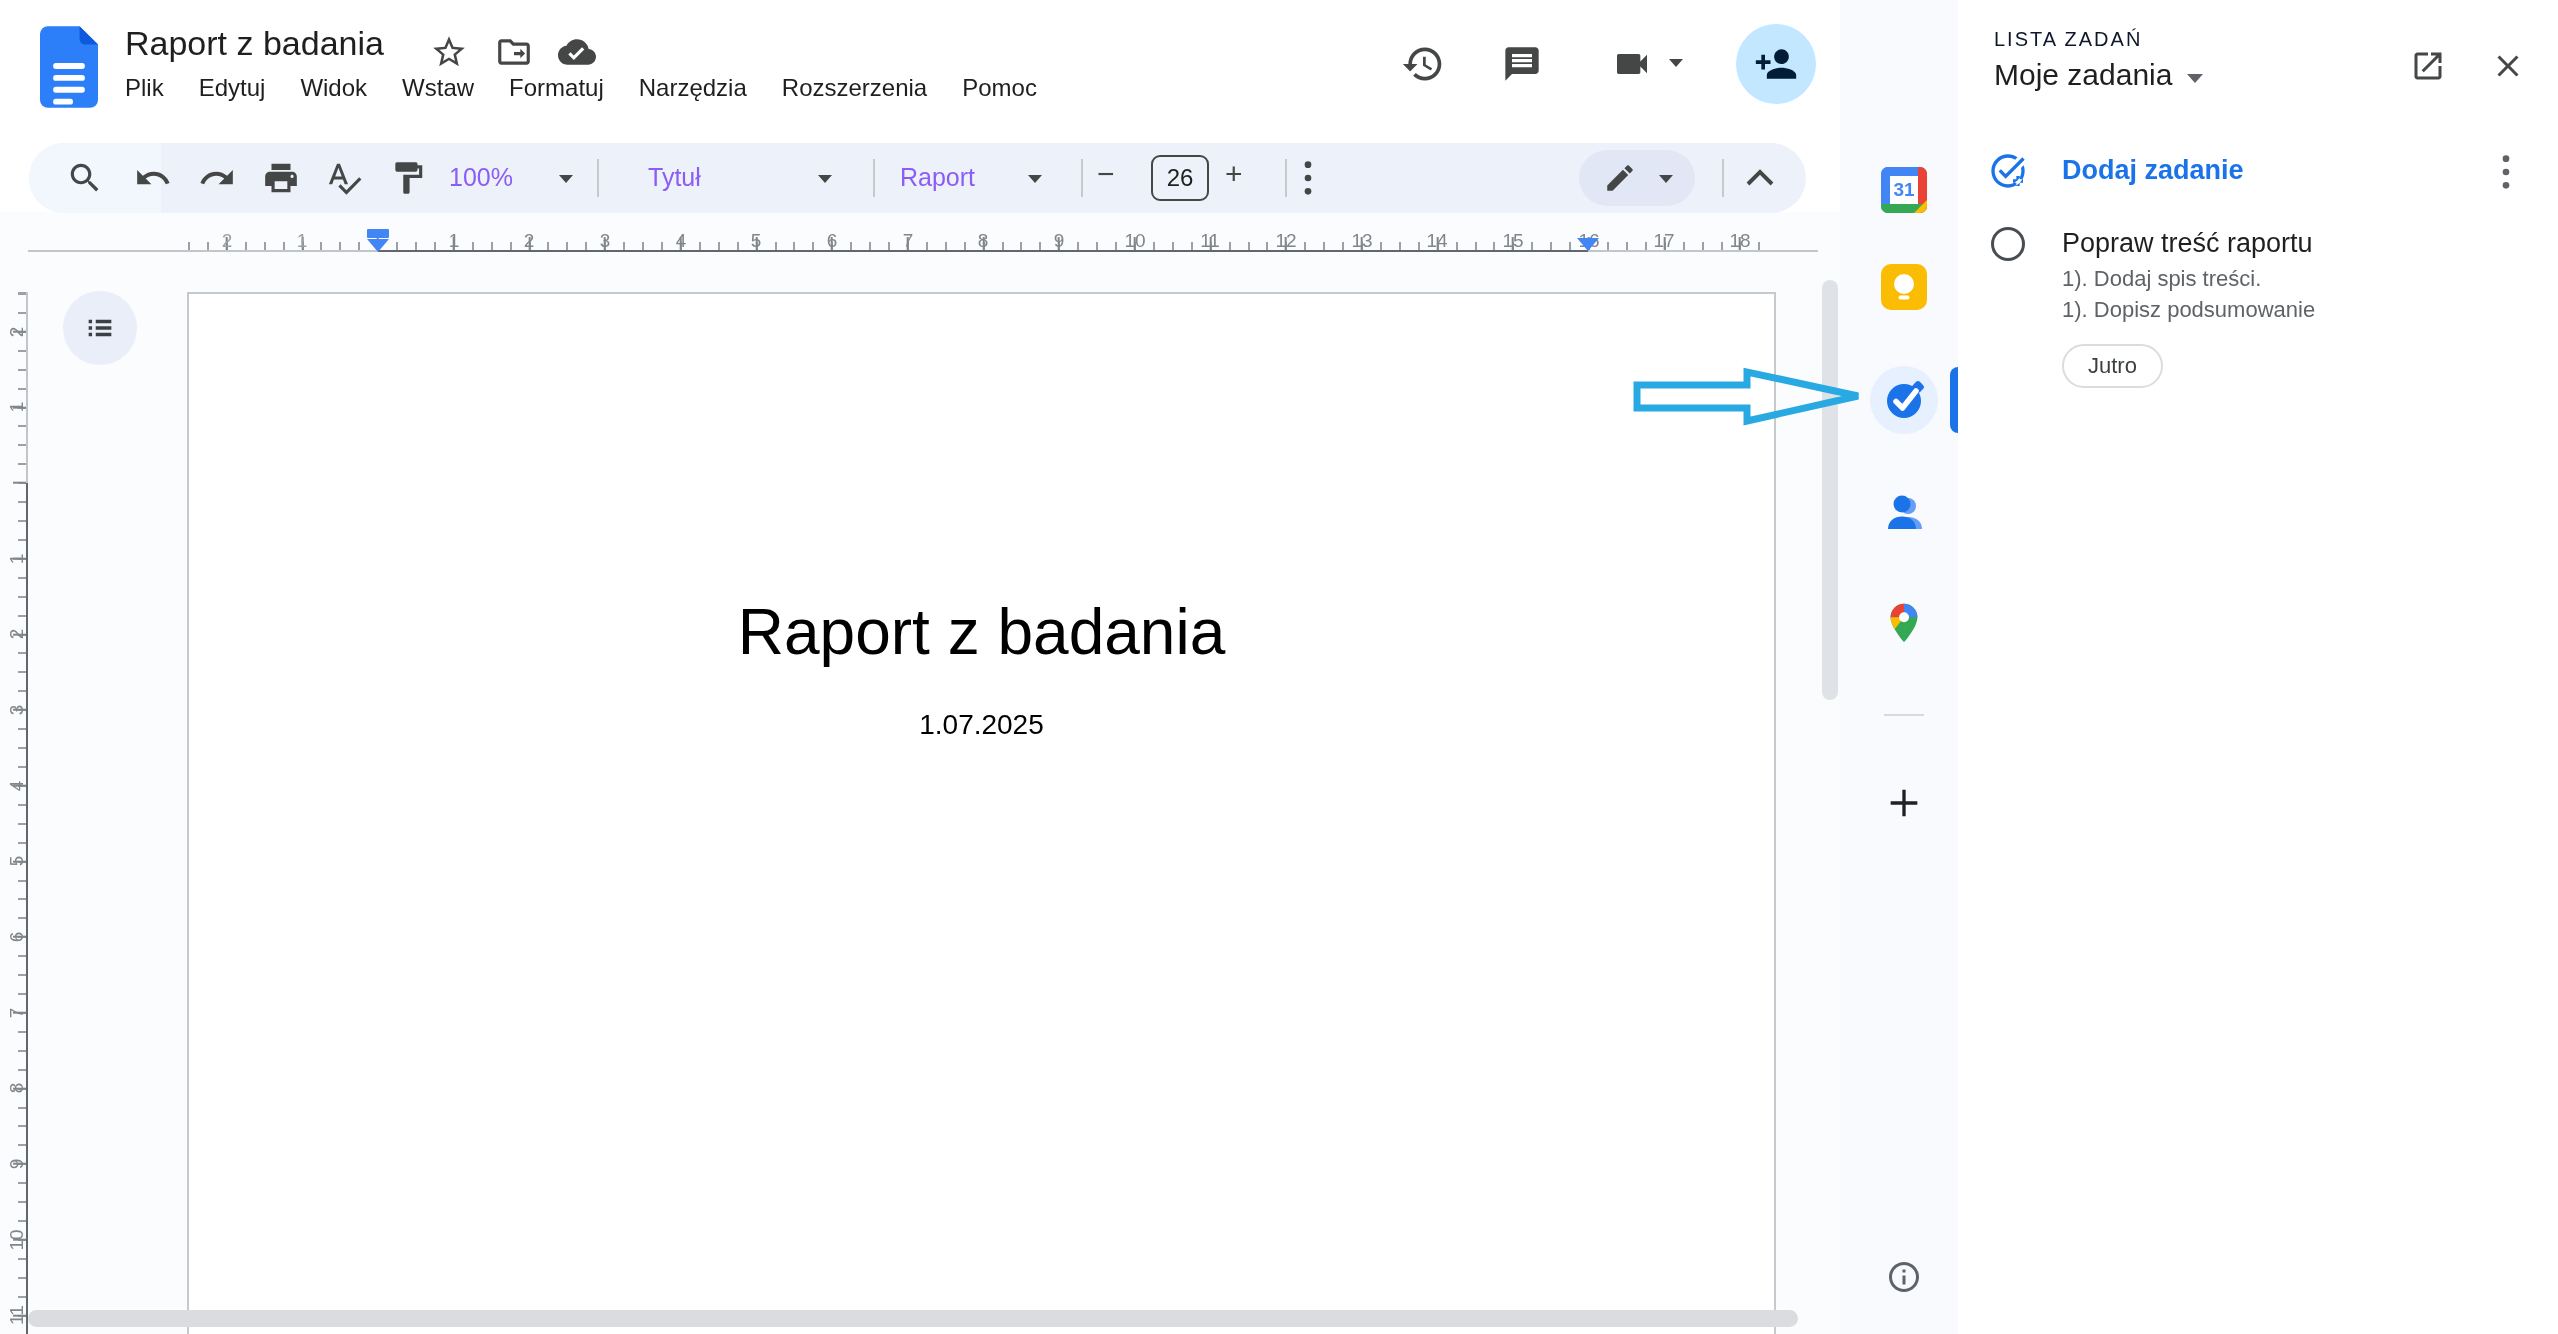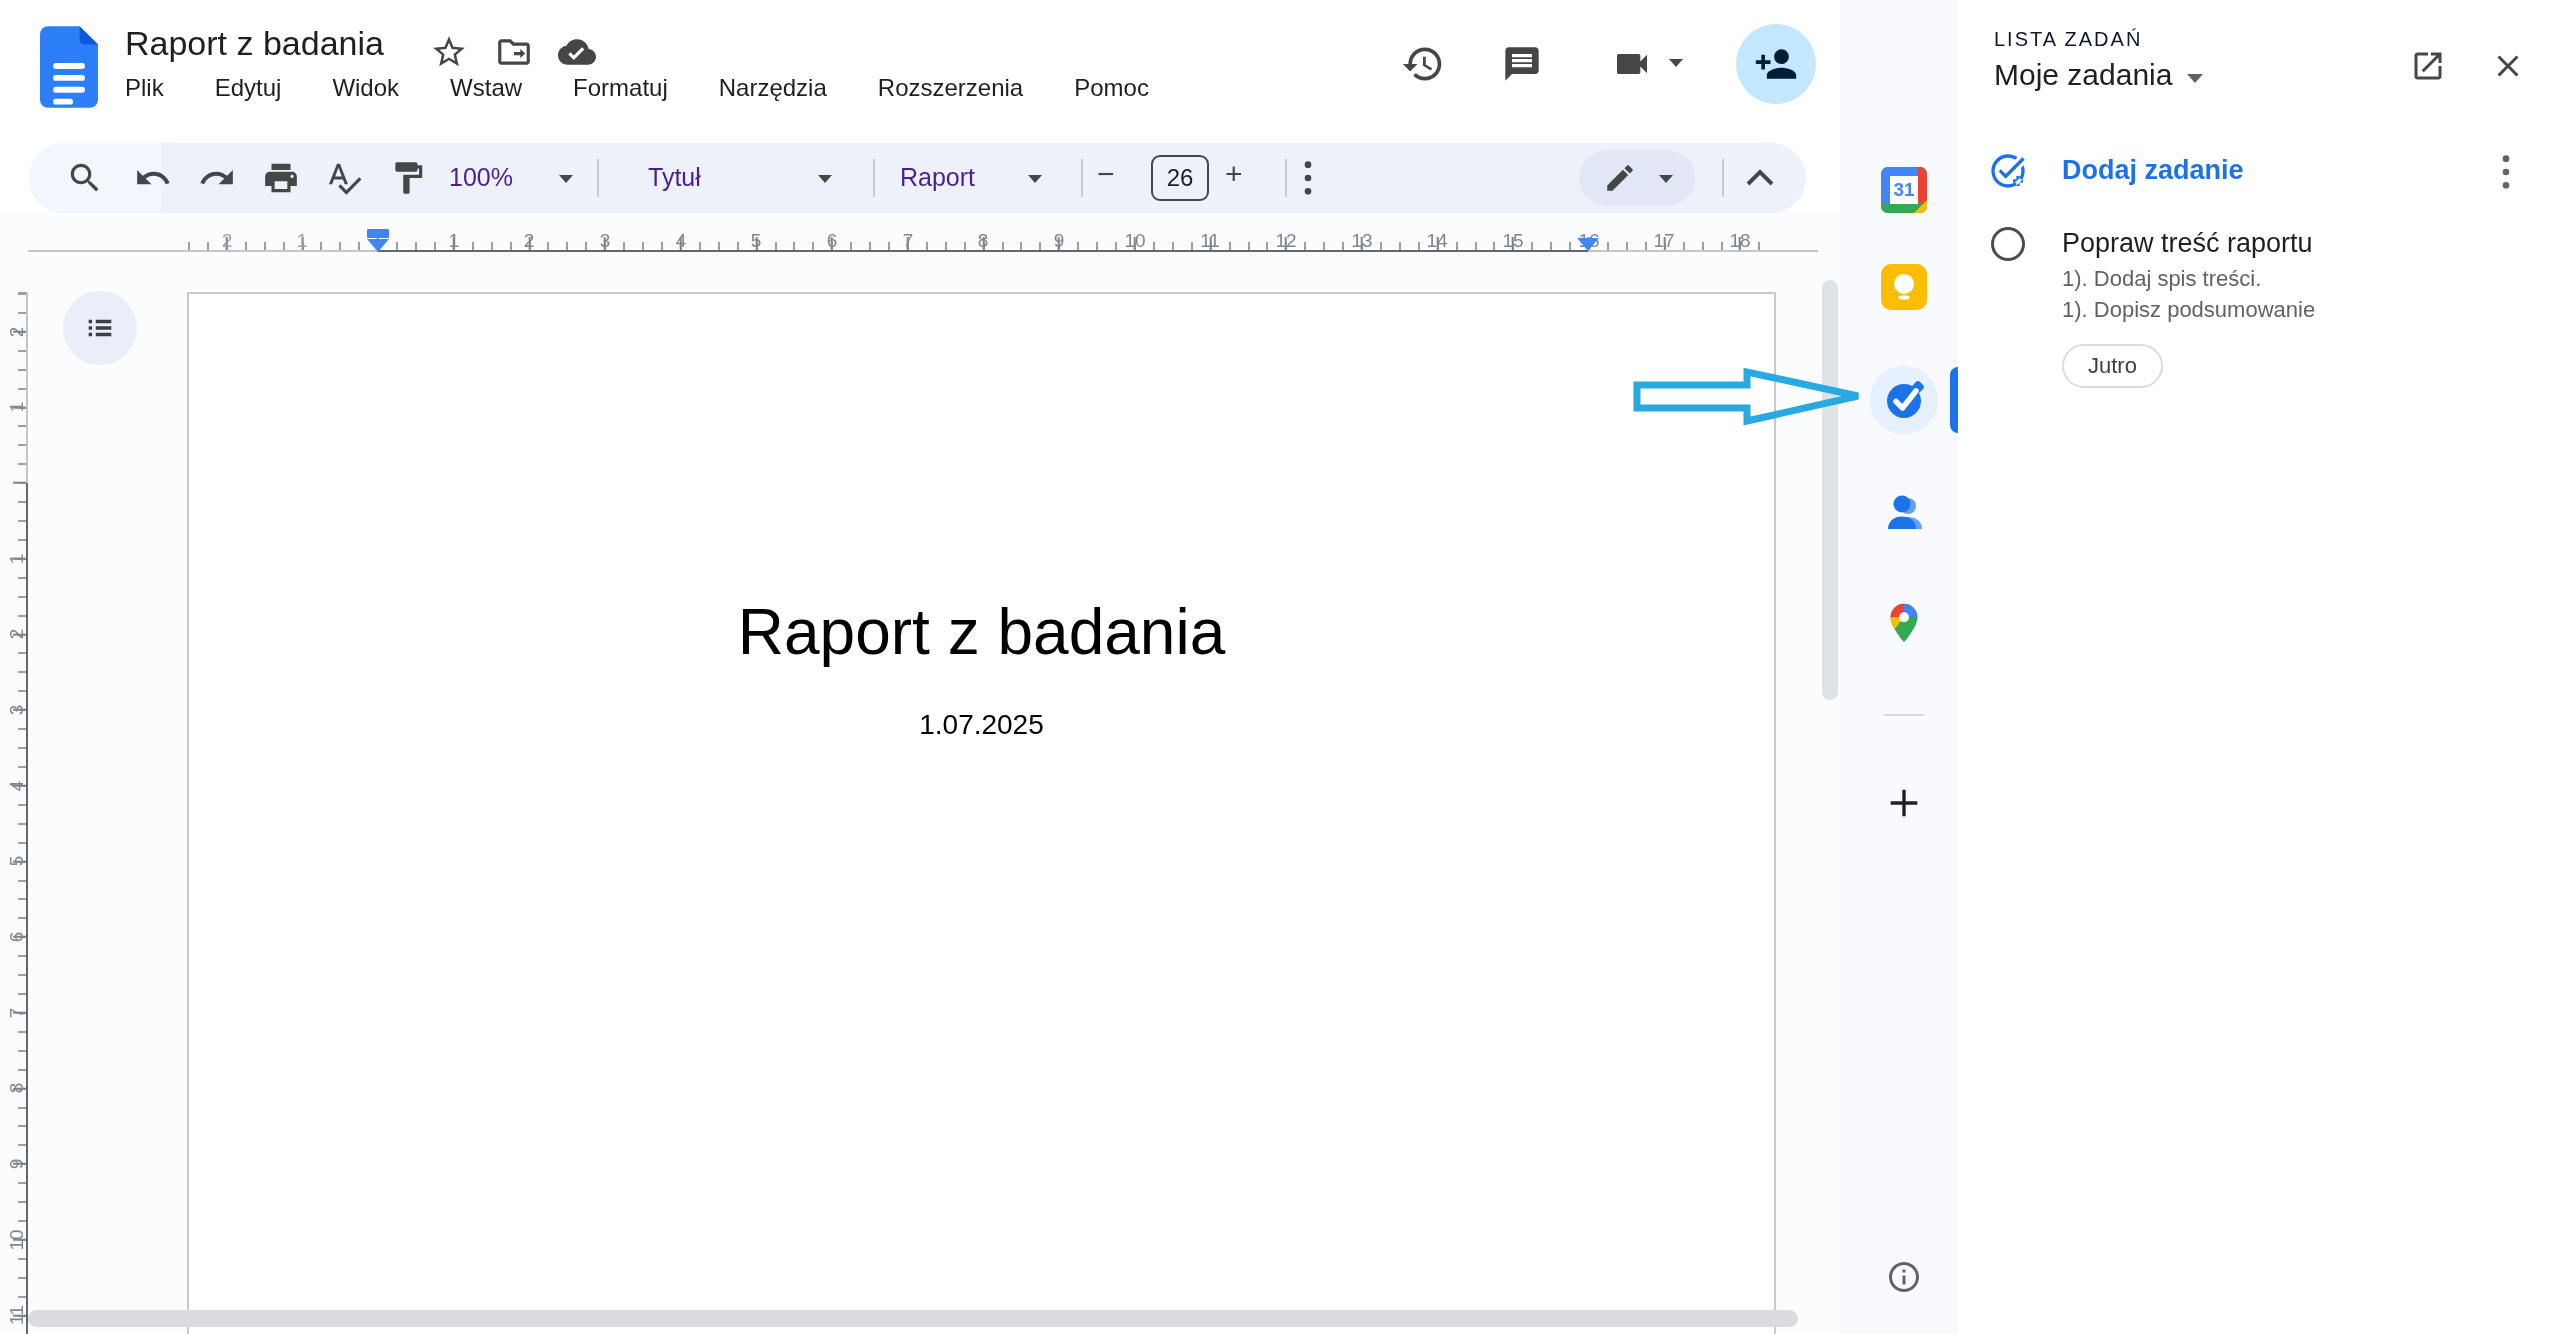--- a/index.html
+++ b/index.html
@@ -2,30 +2,30 @@
 <html><head>
 <meta charset="utf-8">
 <style>
   html,body{margin:0;padding:0;background:#fff;}
   #app{position:relative;width:2558px;height:1334px;overflow:hidden;background:#fff;
        font-family:"Liberation Sans","DejaVu Sans",sans-serif;color:#1f1f1f;}
   .a{position:absolute;}
   svg{display:block;}
   
   .doc-title{font-size:34px;color:#1f1f1f;white-space:nowrap;}
-  .menubar{display:flex;gap:51px;font-size:24px;color:#1f1f1f;}
+  .menubar{display:flex;gap:35px;font-size:24px;color:#1f1f1f;}
   .menubar span{cursor:default;}
   .circle{border-radius:50%;}
   .share-btn{width:80px;height:80px;background:#c2e7ff;display:flex;align-items:center;justify-content:center;}
   .avatar{width:66px;height:66px;background:#b3275d;color:#fff;font-size:32px;display:flex;align-items:center;justify-content:center;}
   
   .toolbar{left:29px;top:143px;width:1777px;height:70px;background:#edf2fa;border-radius:35px;}
   .tb-ic{position:absolute;top:16px;}
   .tb-div{position:absolute;top:16px;height:38px;border-left:2px solid #c6cacf;}
-  .tb-txt{position:absolute;top:20px;font-size:25px;color:#4c1d95;}
+  .tb-txt{position:absolute;top:20px;font-size:25px;color:#8b5cf6;}
   .caret{width:0;height:0;border-left:7px solid transparent;border-right:7px solid transparent;border-top:8px solid #444746;}
   .pm{position:absolute;top:14px;font-size:30px;color:#444746;}
   .sizebox{position:absolute;left:1122px;top:12px;width:54px;height:42px;border:2px solid #444746;border-radius:9px;
            text-align:center;line-height:42px;font-size:24px;color:#1f1f1f;}
   .pen-pill{position:absolute;left:1550px;top:7px;width:116px;height:56px;background:#e1e7f5;border-radius:28px;}
   .srch-hl{position:absolute;left:0;top:0;width:132px;height:70px;background:#f2f6fd;border-radius:35px 0 0 35px;}
   
   .ruler-h{left:28px;top:228px;width:1790px;height:24px;}
   .rn{position:absolute;top:2px;width:30px;text-align:center;font-size:19px;color:#80868b;}
   .rn-light{color:#9aa0a6;}

